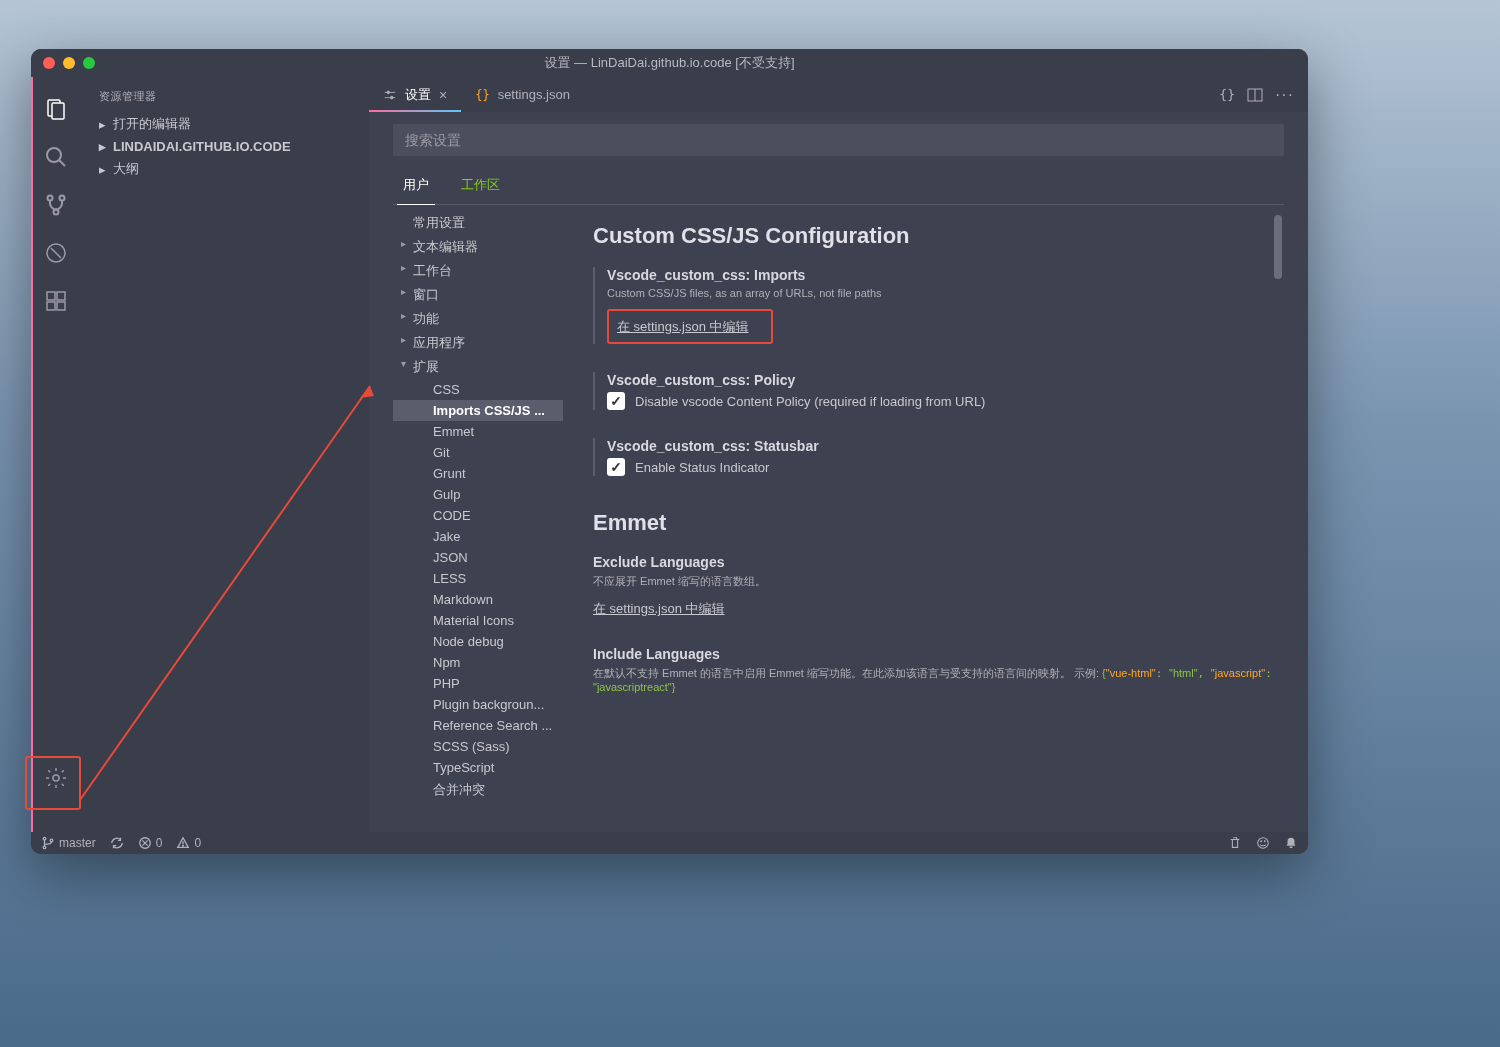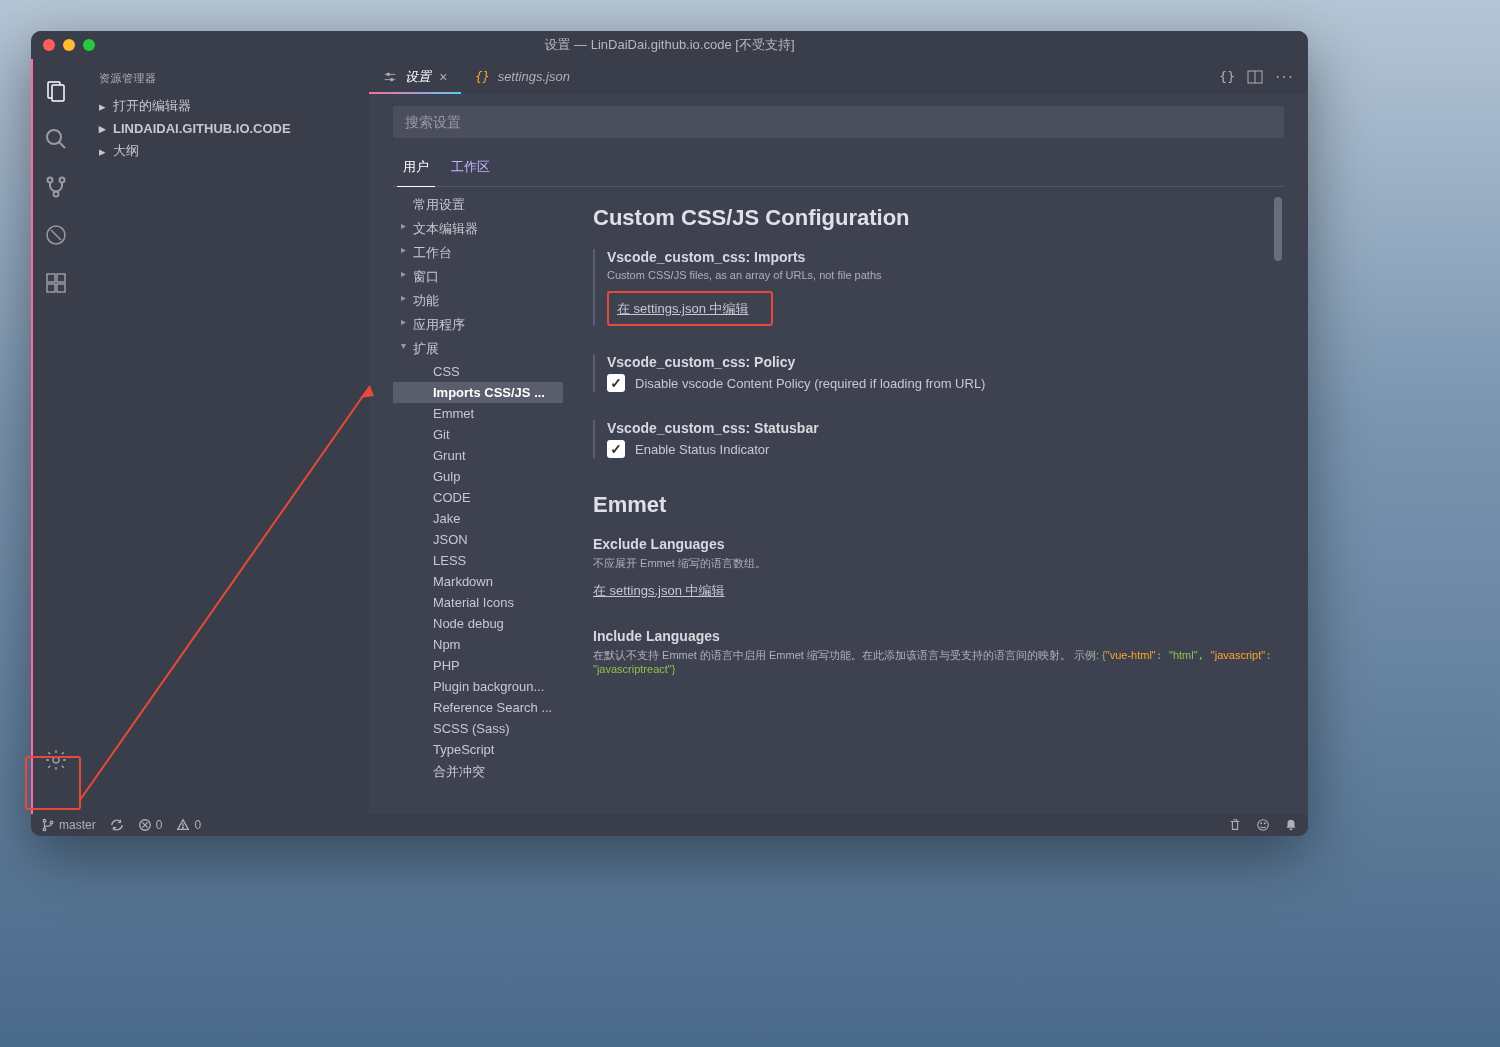--- a/index.html
+++ b/index.html
@@ -6,21 +6,21 @@
 body {
   background: linear-gradient(180deg, #b5c5d5 0%, #7a95b0 40%, #4a6a8a 100%);
   width: 1500px;
   height: 1047px;
   overflow: hidden;
   position: relative;
 }
 .window {
   position: absolute;
   left: 31px;
-  top: 31px;
+  top: 49px;
   width: 1277px;
   height: 805px;
   background: #3a3d4a;
   border-radius: 10px;
   overflow: hidden;
   box-shadow: 0 20px 60px rgba(0,0,0,0.4);
   display: flex;
   flex-direction: column;
 }
 .titlebar {
@@ -121,21 +121,20 @@
 }
 .tab {
   padding: 0 14px;
   display: flex;
   align-items: center;
   gap: 8px;
   color: #b0b0b8;
   font-size: 13px;
   cursor: pointer;
   position: relative;
-  font-style: italic;
 }
 .tab.active {
   color: #ffffff;
 }
 .tab.active::after {
   content: '';
   position: absolute;
   left: 0; right: 0; bottom: 0;
   height: 2px;
   background: linear-gradient(90deg, #ff6b9d, #5ac8fa);
@@ -162,28 +161,28 @@
   border: none;
   width: 100%;
   padding: 8px 12px;
   color: #e5e5e5;
   font-size: 14px;
   border-radius: 2px;
 }
 .search-box::placeholder { color: #9a9aa5; }
 .scope-tabs {
   display: flex;
-  gap: 2px;
+  gap: 12px;
   margin-top: 14px;
   border-bottom: 1px solid #555866;
   text-align: center;
 }
 .scope-tab {
   padding: 6px 10px 10px;
-  color: #c4b5fd;
+  color: #84cc16;
   font-size: 13px;
   cursor: pointer;
   position: relative;
 }
 .scope-tab.active { color: #ffffff; }
 .scope-tab.active::after {
   content: '';
   position: absolute;
   left: 4px; right: 4px; bottom: -1px;
   height: 1px;

